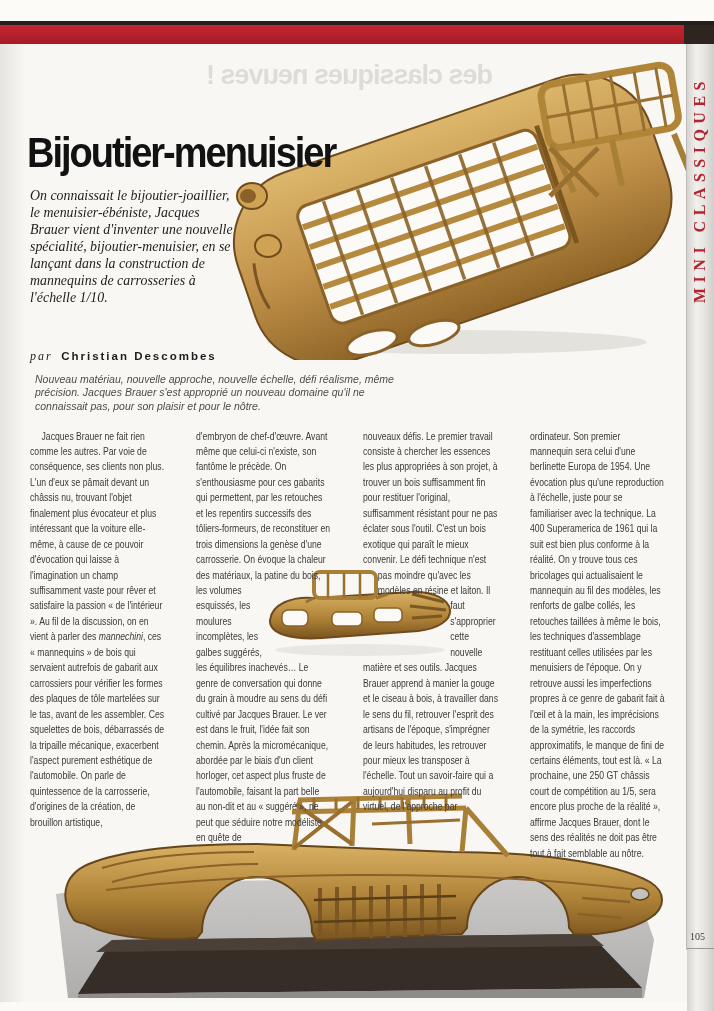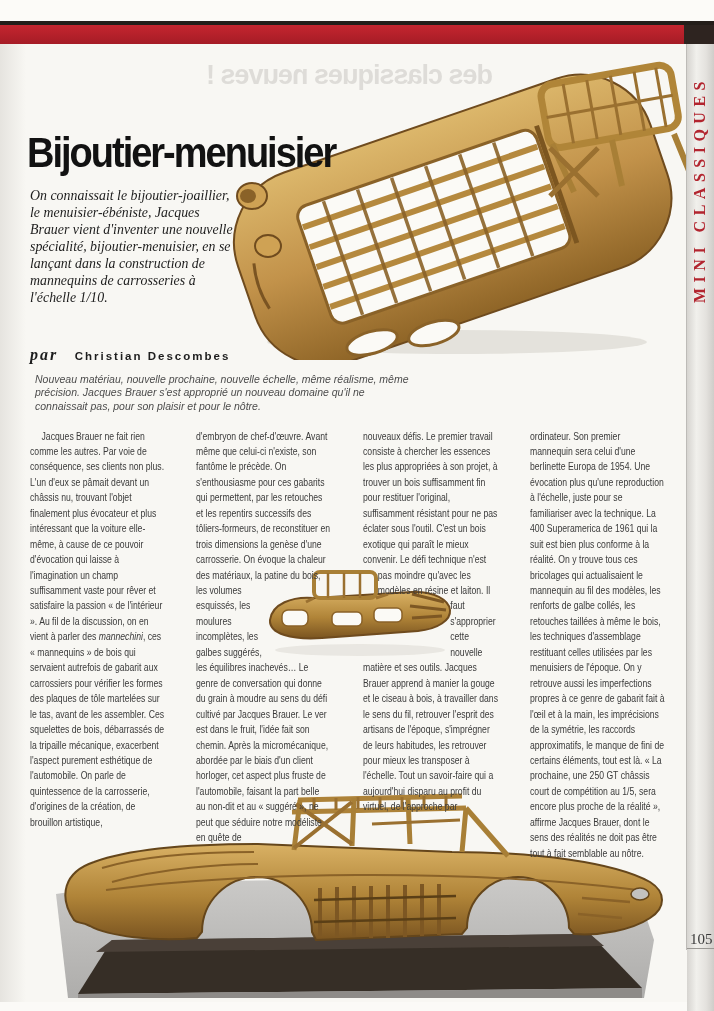--- a/index.html
+++ b/index.html
@@ -12,35 +12,35 @@
            background:linear-gradient(#c5252f,#a51c26);z-index:4;}
   .bar-dark{position:absolute;left:684px;top:25px;width:30px;height:19px;background:#2e2420;z-index:4;}
   
   .edge{position:absolute;left:687px;top:44px;width:27px;height:967px;z-index:4;
         background:linear-gradient(to right,#d6d4d0,#f1f0ec 35%,#e4e2de 70%,#cfcdc9);}
   .edge-line{position:absolute;left:686px;top:44px;width:1px;height:906px;background:#bdbbb7;z-index:5;}
   .section-label{position:absolute;left:691px;top:303px;transform:rotate(-90deg);transform-origin:0 0;
         white-space:nowrap;font-family:"Liberation Serif",serif;font-weight:bold;font-size:16px;
         letter-spacing:5.5px;color:#b2252f;z-index:6;}
   .folio{position:absolute;left:690px;top:931px;font-family:"Liberation Serif",serif;
-        font-size:15px;color:#3a3a3a;z-index:6;}
+        font-size:10px;color:#3a3a3a;z-index:6;}
   .folio-rule{position:absolute;left:687px;top:948px;width:27px;height:1px;background:#9a9894;z-index:6;}
   
   .ghost{position:absolute;left:190px;top:60px;width:320px;transform:scaleX(-1);
         font-weight:bold;font-size:27px;letter-spacing:-1px;text-align:center;
         color:rgba(162,160,154,0.30);z-index:0;}
   
   .title{position:absolute;left:27px;top:104px;font-size:38px;font-weight:bold;letter-spacing:-2px;
         color:#121212;transform:scaleY(1.12);transform-origin:0 0;z-index:2;white-space:nowrap;}
   .standfirst{position:absolute;left:30px;top:172px;width:226px;transform:scaleX(0.925);
         transform-origin:0 0;font-family:"Liberation Serif",serif;font-style:italic;
         font-size:15px;line-height:17px;color:#1d1d1d;z-index:2;}
   .byline{position:absolute;left:30px;top:330px;z-index:2;color:#1d1d1d;}
-  .byline .prefix{font-family:"Liberation Serif",serif;font-style:italic;font-weight:bold;
-        font-size:16px;letter-spacing:2px;margin-right:12px;}
+  .byline .prefix{font-family:"Liberation Serif",serif;font-style:italic;font-weight:normal;
+        font-size:12px;letter-spacing:2px;margin-right:4px;}
   .byline .author{font-family:Liberation Sans, sans-serif;font-weight:bold;font-size:11.5px;
         letter-spacing:2px;}
   .caption{position:absolute;left:35px;top:362px;width:382px;font-style:italic;font-size:10.5px;
         line-height:13.5px;color:#4c4c4c;z-index:2;}
   
   .col{position:absolute;top:418px;width:164px;transform:scaleX(0.823);transform-origin:0 0;
         font-size:10.5px;line-height:15.45px;color:#3a3a3a;z-index:2;}
   .col-0{left:30px;text-indent:14px;}
   .col-1{left:196px;}
   .col-2{left:363px;}
@@ -117,21 +117,21 @@
   <div class="folio">105</div>
   <div class="folio-rule"></div>
 
   <h1 class="title">Bijoutier-menuisier</h1>
   <p class="standfirst">On connaissait le bijoutier-joaillier, le menuisier-ébéniste, Jacques Brauer vient d'inventer une nouvelle spécialité, bijoutier-menuisier, en se lançant dans la construction de mannequins de carrosseries à l'échelle 1/10.</p>
   <p class="byline">
     <span class="prefix">par</span>
     <span class="author">Christian Descombes</span>
   </p>
 
-  <p class="caption">Nouveau matériau, nouvelle prochaine, nouvelle échelle, même réalisme, même précision. Jacques Brauer s'est approprié un nouveau domaine qu'il ne connaissait pas, pour son plaisir et pour le nôtre.</p>
+  <p class="caption">Nouveau matériau, nouvelle approche, nouvelle échelle, défi réalisme, même précision. Jacques Brauer s'est approprié un nouveau domaine qu'il ne connaissait pas, pour son plaisir et pour le nôtre.</p>
 
   <svg class="photo-inset" width="195" height="102" viewBox="0 0 195 102">
     <ellipse cx="98" cy="92" rx="85" ry="6" fill="rgba(60,45,20,0.08)"></ellipse>
     <path d="M8,62 C10,46 30,38 52,40 L150,34 C172,33 187,42 188,52 C189,62 176,71 156,73 L60,80 C30,82 7,76 8,62 Z" fill="url(#g3)" stroke="#6f4b1e" stroke-width="2"></path>
     <rect x="20" y="52" width="26" height="16" rx="6" fill="#fbfaf6" stroke="#8a6228" stroke-width="1.5"></rect>
     <rect x="70" y="54" width="30" height="14" rx="5" fill="#fbfaf6" stroke="#8a6228" stroke-width="1.5"></rect>
     <rect x="112" y="50" width="28" height="14" rx="5" fill="#fbfaf6" stroke="#8a6228" stroke-width="1.5"></rect>
     <path d="M150 36 L182 44 M148 48 L184 52 M150 60 L180 58" stroke="#7d5723" stroke-width="3" fill="none"></path>
     <g>
       <rect x="52" y="14" width="62" height="26" rx="6" fill="none" stroke="#a87f36" stroke-width="4"></rect>

